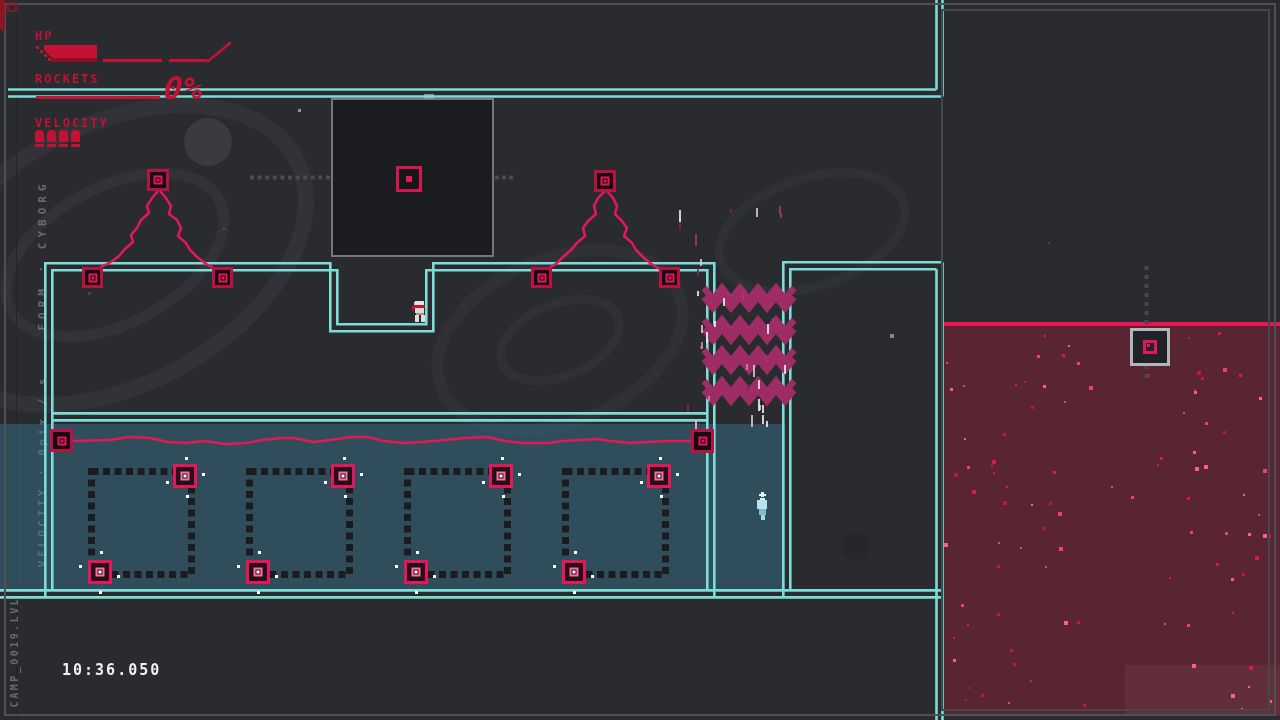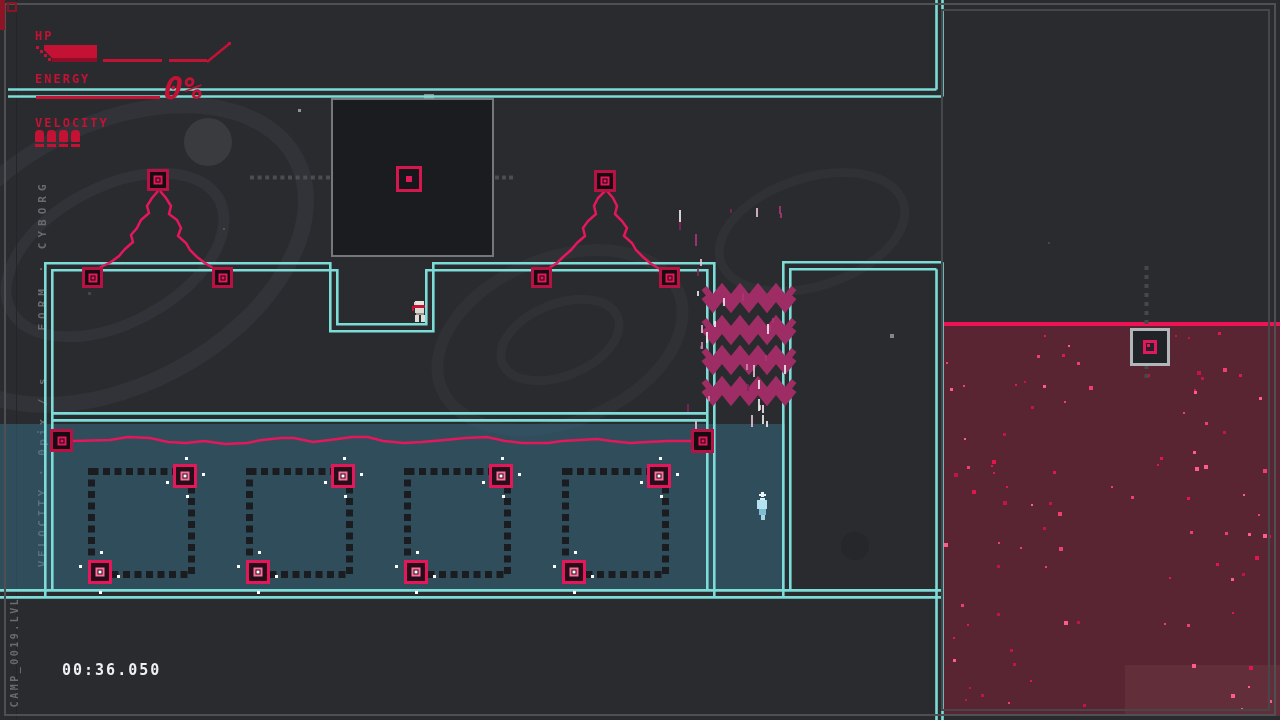--- a/index.html
+++ b/index.html
@@ -409,21 +409,21 @@
   <div class="abs z7" style="left:754px;top:492px;width:16px;height:30px;">
     <div class="px" style="left:7px;top:0;width:3px;height:5px;background:#e8f6fa;"></div>
     <div class="px" style="left:5px;top:2px;width:7px;height:2px;background:#e8f6fa;"></div>
     <div class="px" style="left:6px;top:6px;width:5px;height:3px;background:#d8f0f8;"></div>
     <div class="px" style="left:3px;top:8px;width:10px;height:9px;background:#b5e2ef;"></div>
     <div class="px" style="left:5px;top:17px;width:7px;height:6px;background:#7fbdd4;"></div>
     <div class="px" style="left:7px;top:23px;width:4px;height:5px;background:#a8d4e4;"></div>
   </div>
 
   <div class="hudt" style="left:35px;top:29px;">HP</div>
-  <div class="hudt" style="left:35px;top:72px;">ENERGY</div>
+  <div class="hudt" style="left:35px;top:72px;">ROCKETS</div>
   <div class="bigpct">0%</div>
   <div class="hudt" style="left:35px;top:116px;">VELOCITY</div>
   <div id="rockets">
       <div class="rocket">
         <div class="r-body"></div>
         <div class="r-base"></div>
       </div>
       <div class="rocket">
         <div class="r-body"></div>
         <div class="r-base"></div>
@@ -446,19 +446,19 @@
       <rect x="44" y="54" width="3" height="3"></rect>
         <rect x="48" y="58" width="3" height="3"></rect>
       <rect x="103" y="59" width="59" height="3"></rect>
       <rect x="169" y="59" width="38" height="3"></rect>
       <rect x="228" y="42" width="3" height="3"></rect>
       <rect x="36" y="96" width="124" height="3"></rect>
     </g>
     <path d="M207,62 L229,44" stroke="var(--c-hud_red,#c41235)" stroke-width="2.5" fill="none"></path>
   </svg>
 
-  <div class="timer">00:36.050</div>
+  <div class="timer">10:36.050</div>
 
   <div class="screen-border"></div>
   <div class="right-room-border"></div>
   <div class="red-strip"></div>
   <div class="red-corner"></div>
 </div>
 
 </body></html>

